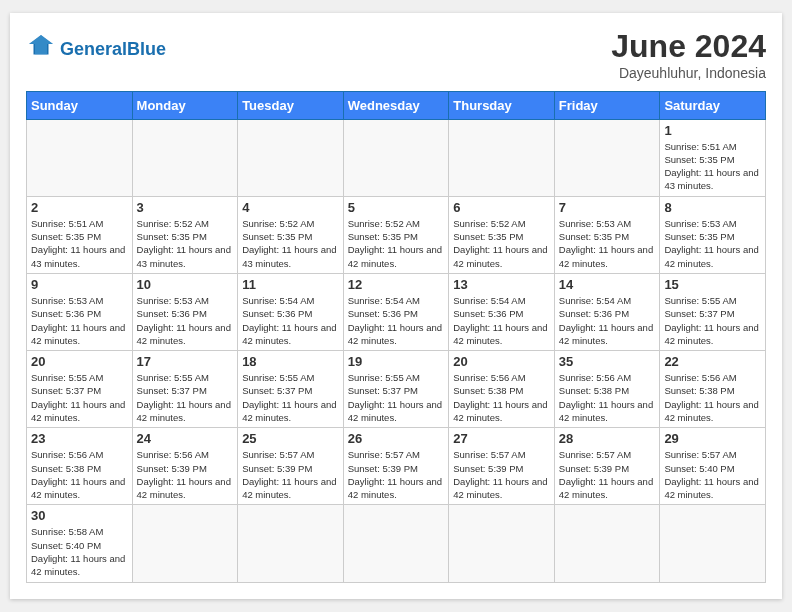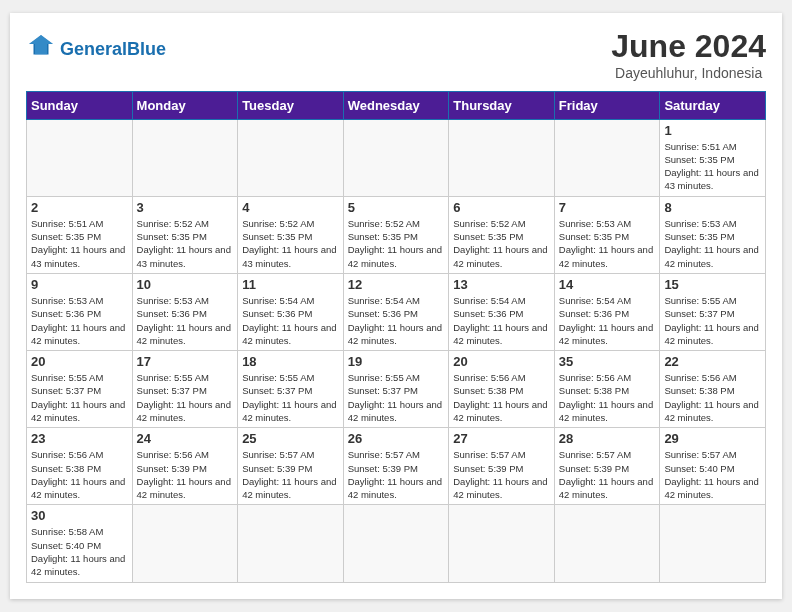--- a/index.html
+++ b/index.html
@@ -36,39 +36,39 @@
       line-height: 1.1;
     }
     .logo-text span {
       color: #1a6faf;
     }
     .logo-icon {
       width: 30px;
       height: 30px;
     }
     .title-block {
-      text-align: center;
+      text-align: right;
     }
     .month-title {
       font-size: 32px;
       font-weight: bold;
       color: #333;
       line-height: 1.1;
     }
     .subtitle {
       font-size: 14px;
       color: #555;
     }
     .calendar-table {
       width: 100%;
       border-collapse: collapse;
       border: 1px solid #ccc;
     }
     .calendar-table th {
-      background: #4c1d95;
+      background: #3b82f6;
       color: white;
       font-size: 13px;
       font-weight: bold;
       padding: 6px 4px;
       text-align: left;
       border: 1px solid #1a6faf;
     }
     .calendar-table td {
       vertical-align: top;
       border: 1px solid #ccc;

